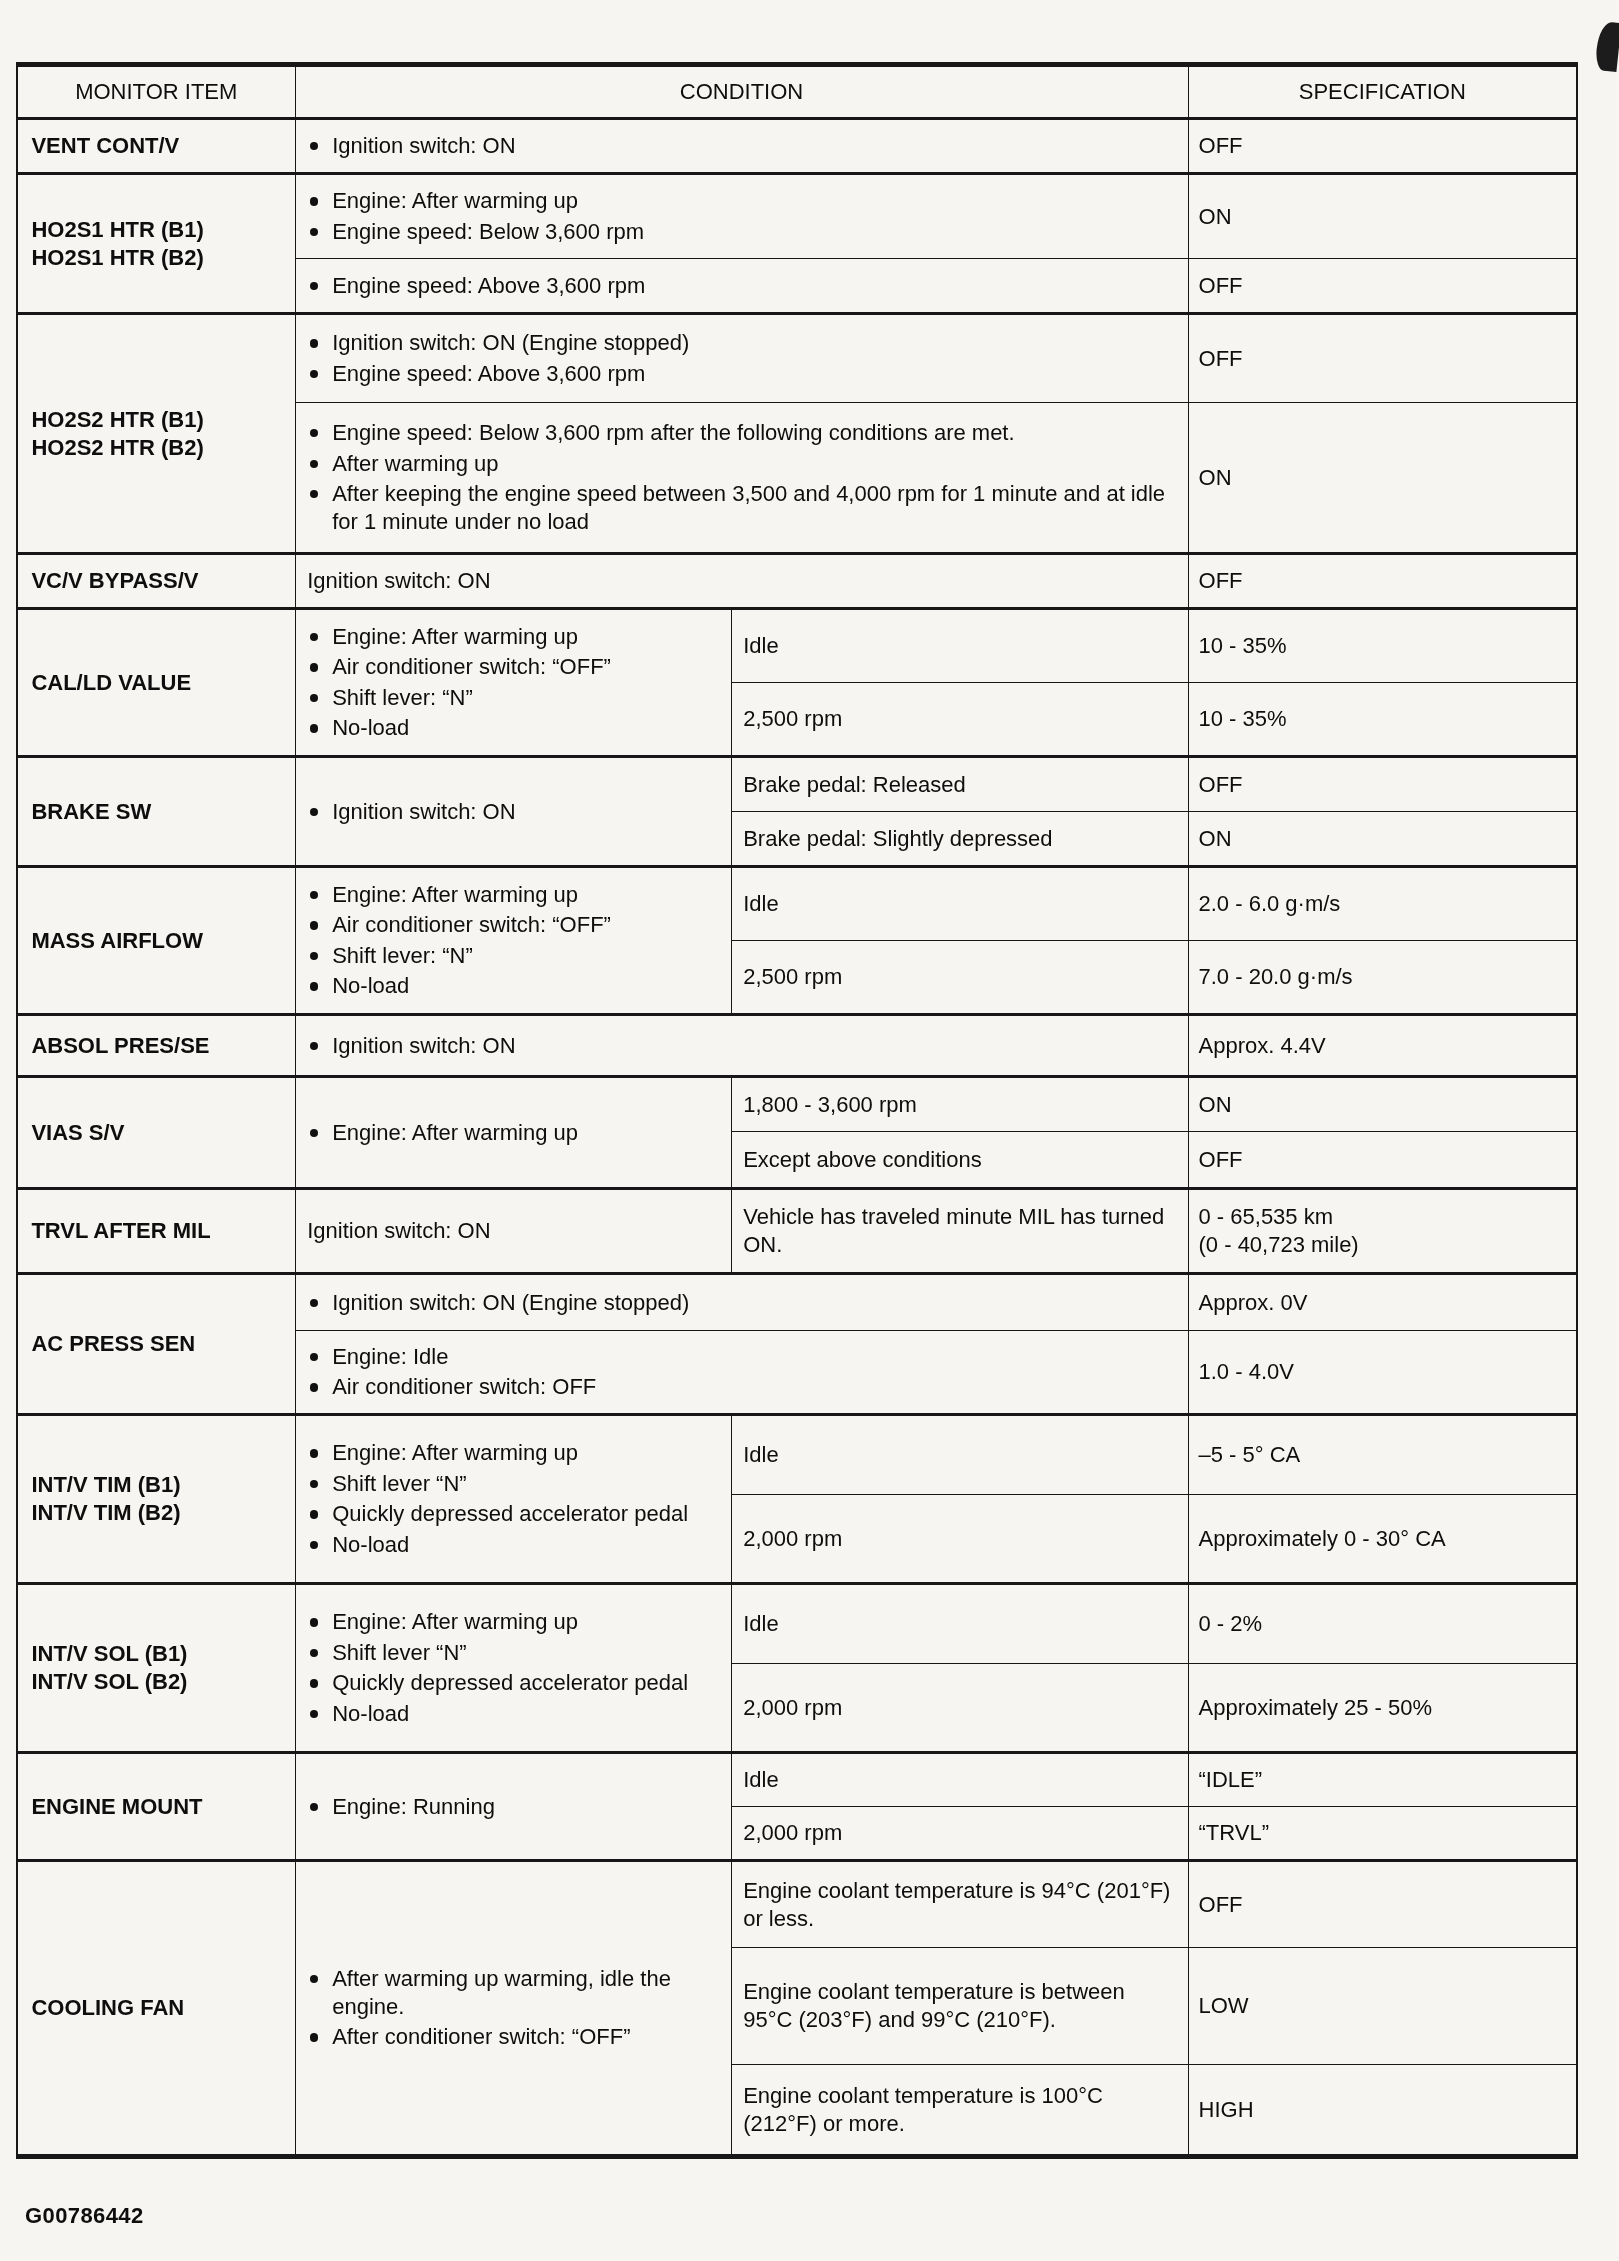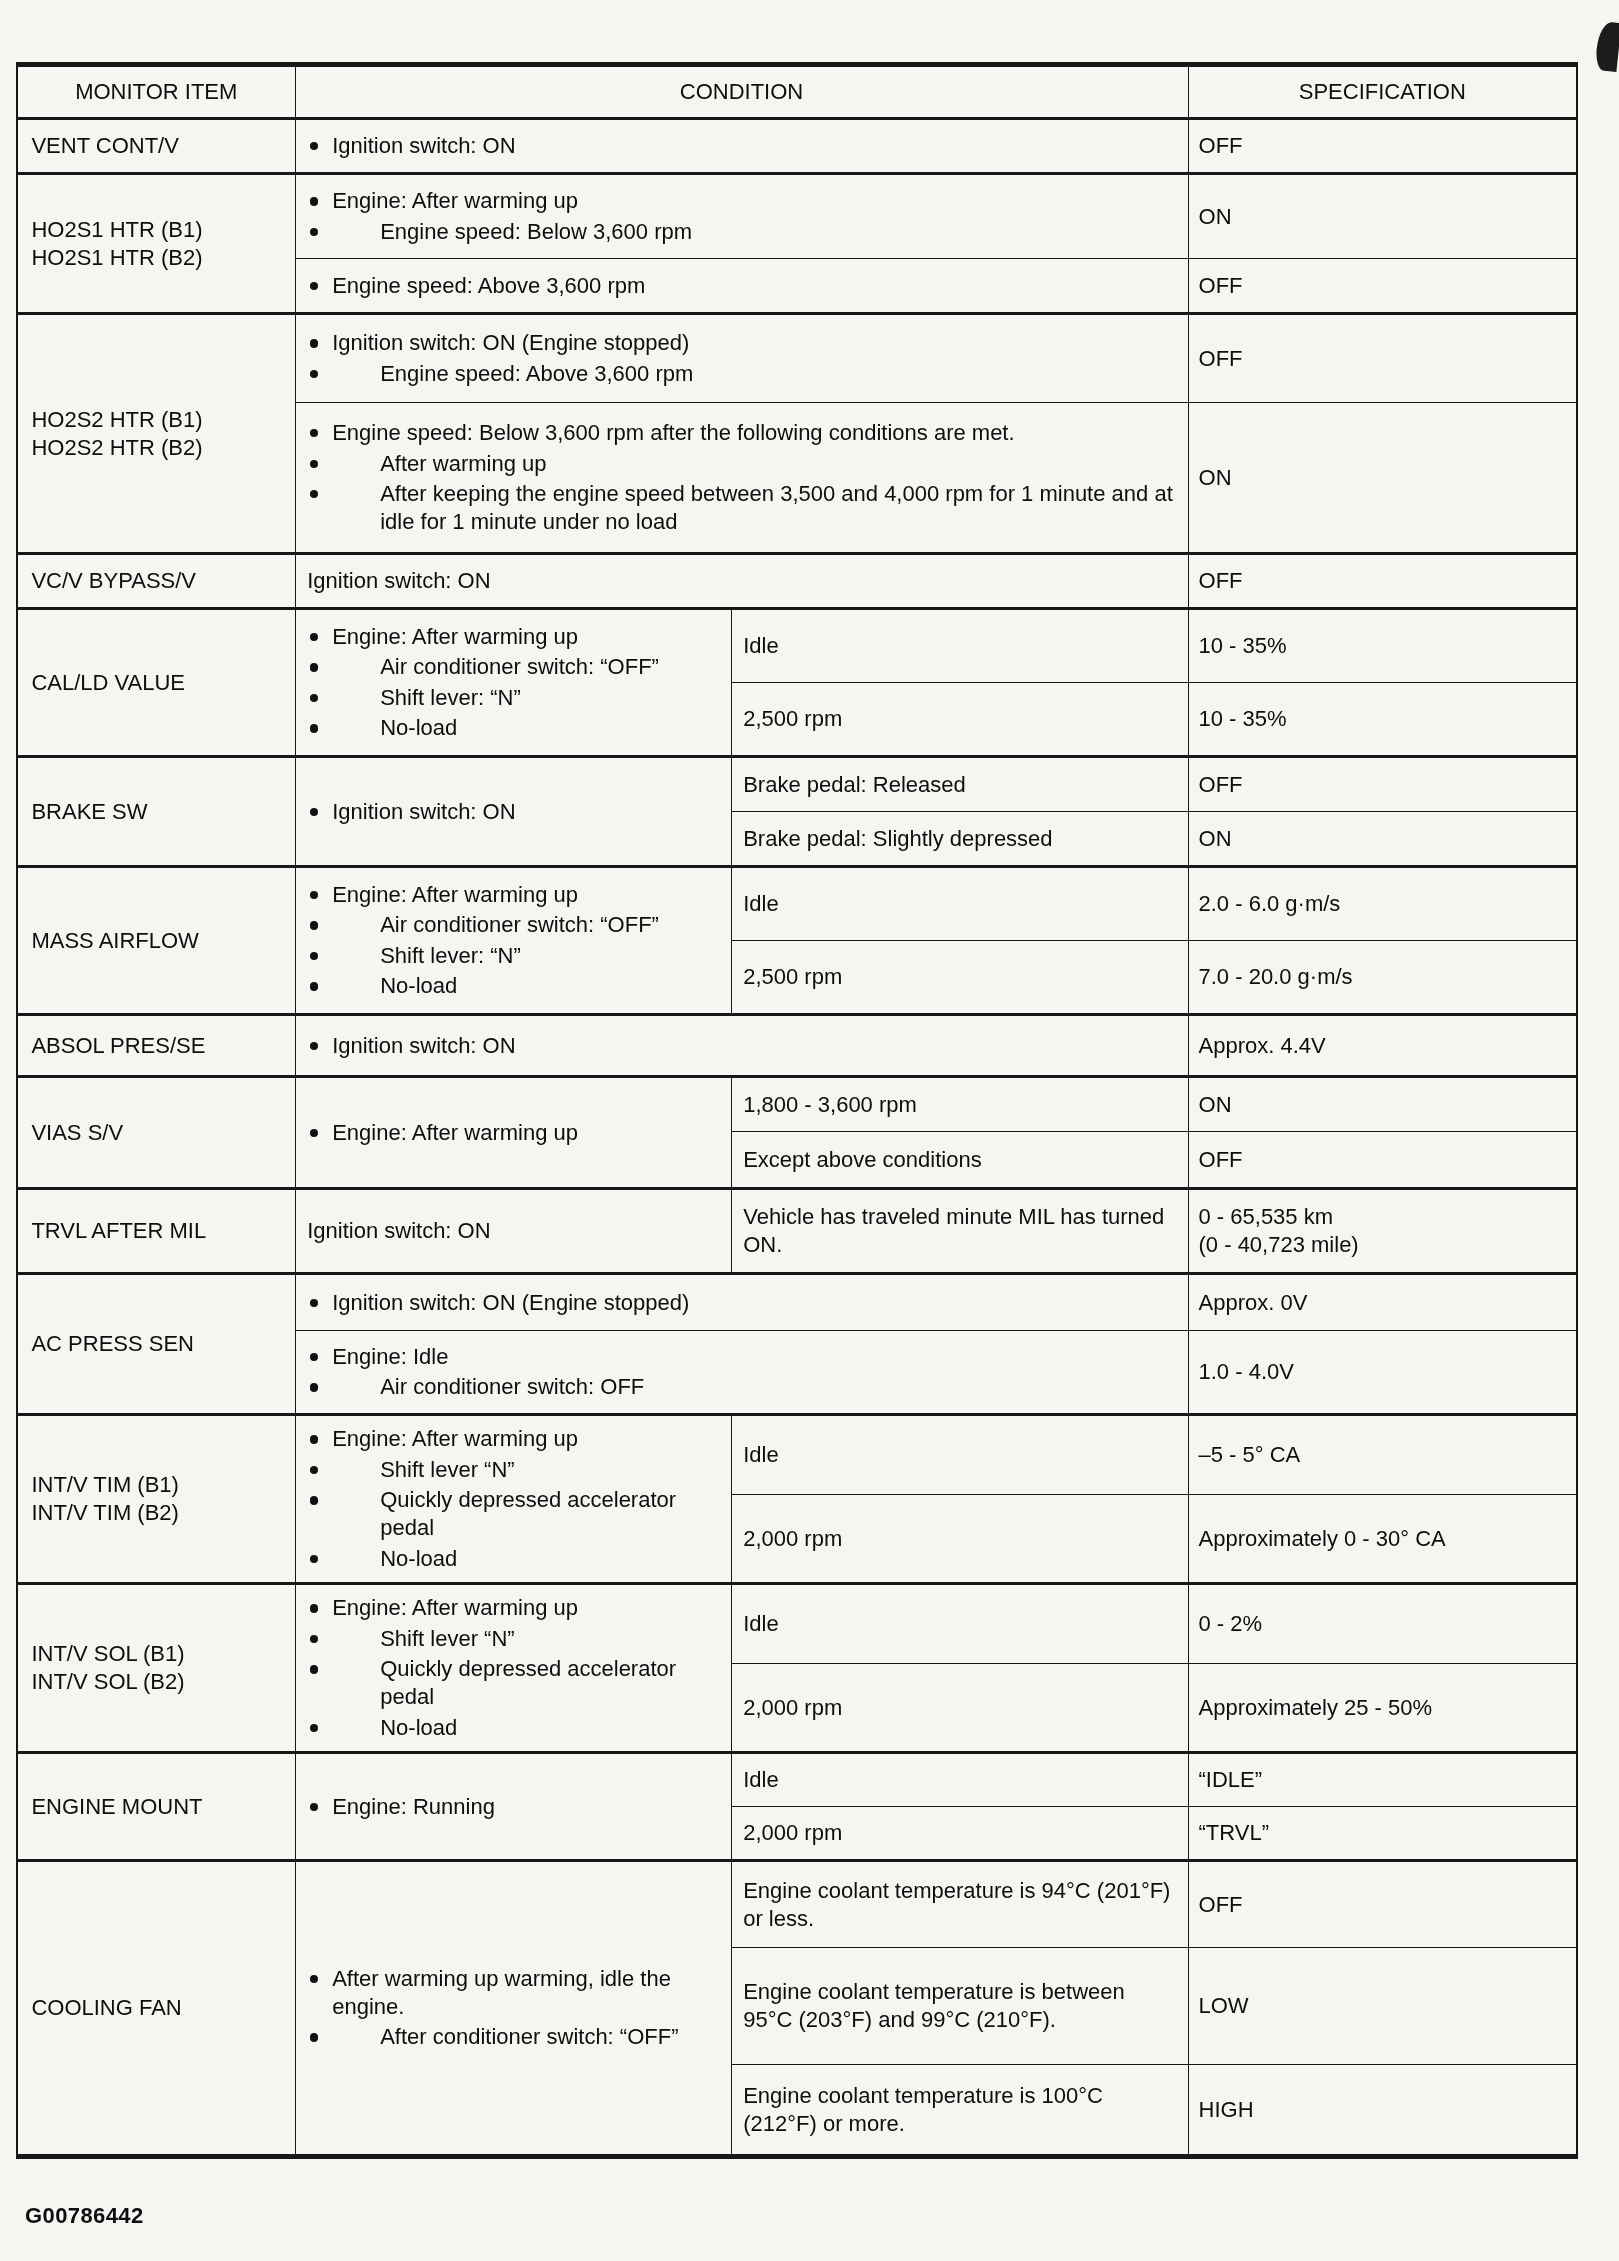--- a/index.html
+++ b/index.html
@@ -16,27 +16,27 @@
     position: absolute; left: 16px; top: 62px;
     width: 1560px;
     border-collapse: collapse; table-layout: fixed;
     border: 2.5px solid #171717;
     border-top-width: 5px; border-bottom-width: 5px;
     font-size: 22px; line-height: 28px;
   }
   th, td { border: 1.7px solid #171717; vertical-align: middle; }
   thead th { font-weight: 400; text-align: center; border-bottom-width: 2.5px; }
   tr.grp > td { border-top-width: 3.4px; }
-  td.item { padding: 5px 8.4px 5px 13.4px; text-align: left; }
+  td.item { padding: 5px 8.4px 5px 13.4px; text-align: left; font-weight: bold; }
   td.cond { padding: 8.4px 11.7px; }
   td.condplain { padding: 8.4px 11.7px; }
   td.subc { padding: 6.7px 11.7px; }
   td.spc { padding: 12px 10px; }
   .bl { display: flex; align-items: flex-start; }
-  .bl + .bl { margin-top: 2.5px; gap: 48px; }
+  .bl + .bl { margin-top: 2.5px; }
   .dot { flex: 0 0 25px; position: relative; height: 28px; }
   .dot::after {
     content: ""; position: absolute; left: 2.5px; top: 10px;
     width: 8.4px; height: 8.4px; border-radius: 50%; background: #111;
   }
   .t { flex: 1 1 auto; }
   .doccode {
     position: absolute; left: 25px; top: 2203px;
     font-size: 22px; font-weight: bold; letter-spacing: 0.4px;
   }

